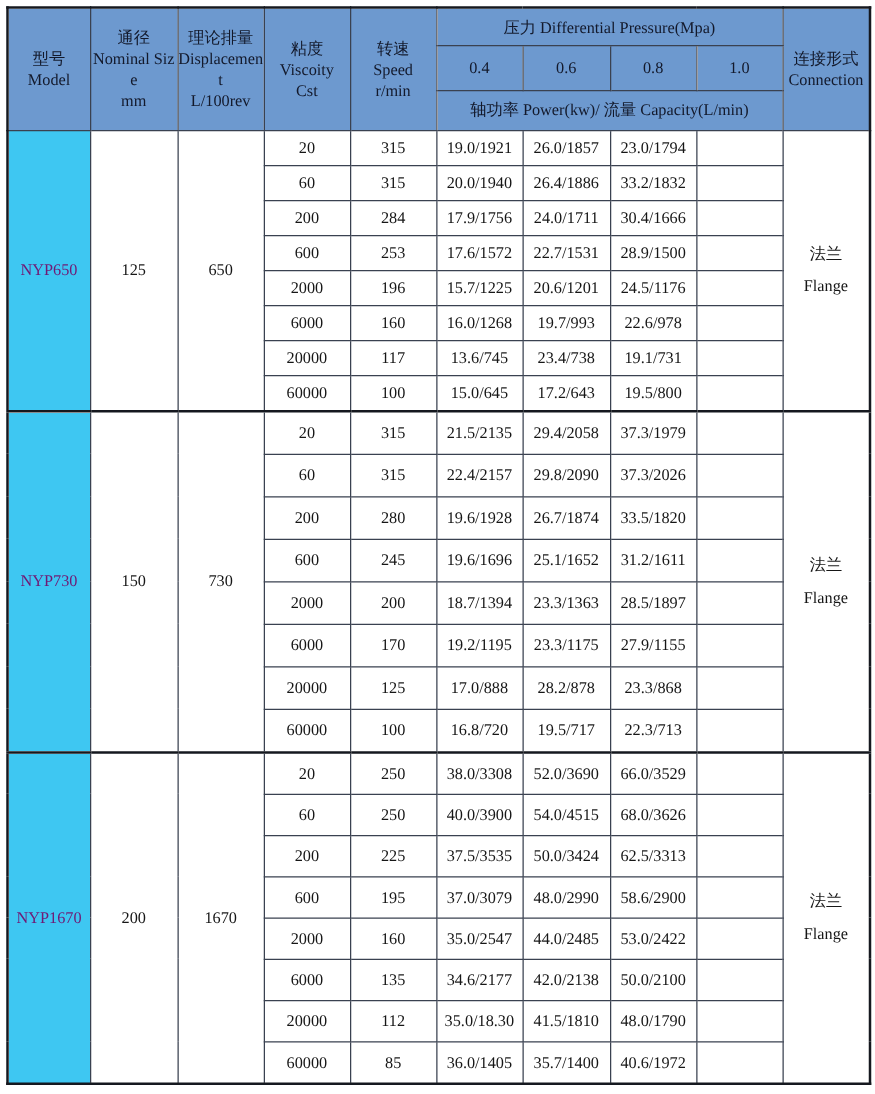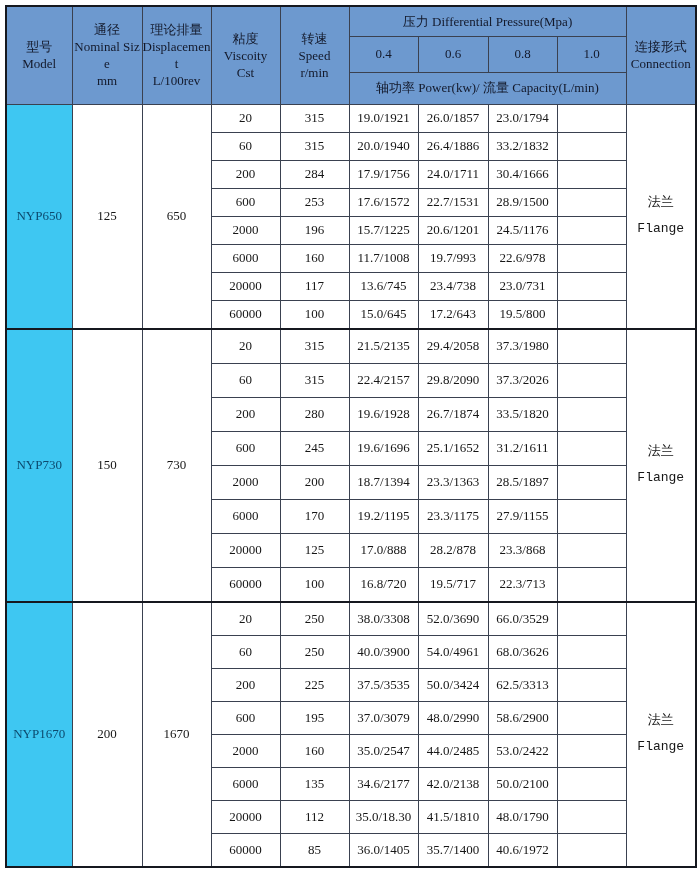--- a/index.html
+++ b/index.html
@@ -36,26 +36,25 @@
     font-weight: normal;
     white-space: pre-line;
     line-height: 1.32;
   }
   thead tr.hrow-1 { height: 30px; }
   thead tr.hrow-2 { height: 36px; padding-left: 12px; }
   thead tr.hrow-3 { height: 32px; }
   tbody td { background: #ffffff; }
   td.model-cell {
     background: #3ec7f2;
-    color: #0c4a6e;
+    color: #701a75;
   }
   td.conn-cell {
     white-space: pre-line;
     line-height: 2.0;
-    font-family: Liberation Mono, monospace;
   }
   tr.blk0 td { height: 27px; }
   tr.blk1 td { height: 33px; }
   tr.blk2 td { height: 32px; }
   tr.block-start td { border-top: 2px solid #15181f; }
 </style>
 </head>
 <body>
 
 <div class="page">
@@ -144,50 +143,50 @@
           <td>2000</td>
           <td>196</td>
           <td>15.7/1225</td>
           <td>20.6/1201</td>
           <td>24.5/1176</td>
           <td></td>
         </tr>
         <tr class="blk0">
           <td>6000</td>
           <td>160</td>
-          <td>11.7/1008</td>
+          <td>16.0/1268</td>
           <td>19.7/993</td>
           <td>22.6/978</td>
           <td></td>
         </tr>
         <tr class="blk0">
           <td>20000</td>
           <td>117</td>
           <td>13.6/745</td>
           <td>23.4/738</td>
-          <td>23.0/731</td>
+          <td>19.1/731</td>
           <td></td>
         </tr>
         <tr class="blk0">
           <td>60000</td>
           <td>100</td>
           <td>15.0/645</td>
           <td>17.2/643</td>
           <td>19.5/800</td>
           <td></td>
         </tr>
         <tr class="blk1 block-start">
           <td class="model-cell" rowspan="8">NYP730</td>
           <td rowspan="8">150</td>
           <td rowspan="8">730</td>
           <td>20</td>
           <td>315</td>
           <td>21.5/2135</td>
           <td>29.4/2058</td>
-          <td>37.3/1980</td>
+          <td>37.3/1979</td>
           <td></td>
           <td class="conn-cell" rowspan="8">法兰
 Flange</td>
         </tr>
         <tr class="blk1">
           <td>60</td>
           <td>315</td>
           <td>22.4/2157</td>
           <td>29.8/2090</td>
           <td>37.3/2026</td>
@@ -251,21 +250,21 @@
           <td>52.0/3690</td>
           <td>66.0/3529</td>
           <td></td>
           <td class="conn-cell" rowspan="8">法兰
 Flange</td>
         </tr>
         <tr class="blk2">
           <td>60</td>
           <td>250</td>
           <td>40.0/3900</td>
-          <td>54.0/4961</td>
+          <td>54.0/4515</td>
           <td>68.0/3626</td>
           <td></td>
         </tr>
         <tr class="blk2">
           <td>200</td>
           <td>225</td>
           <td>37.5/3535</td>
           <td>50.0/3424</td>
           <td>62.5/3313</td>
           <td></td>

